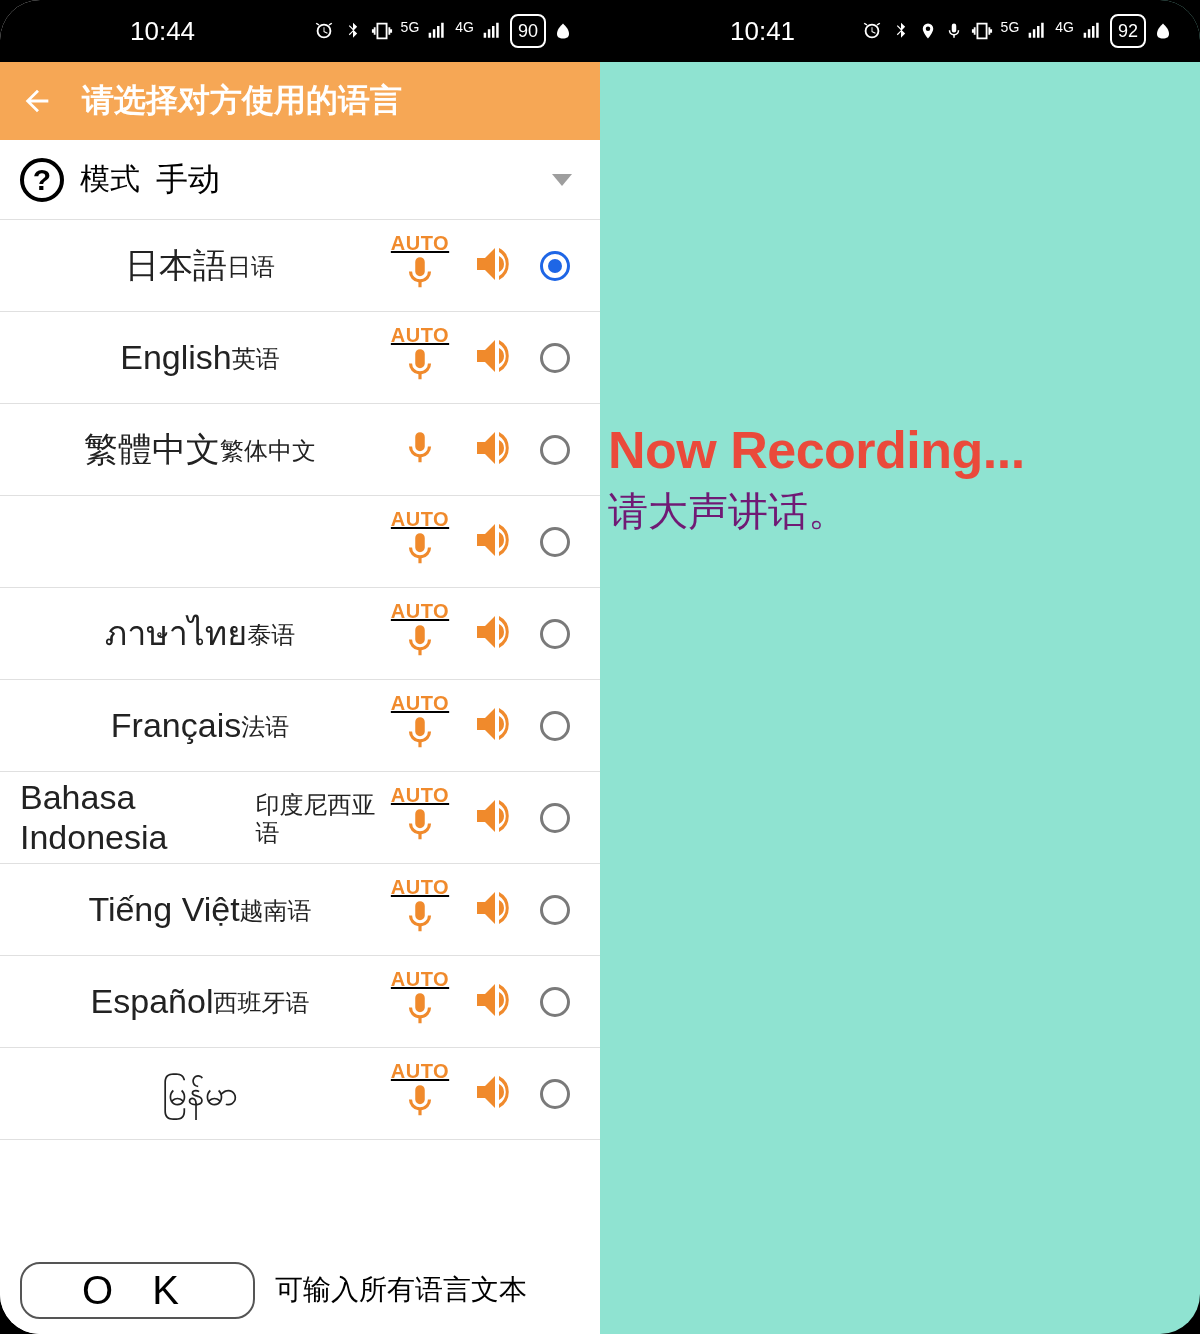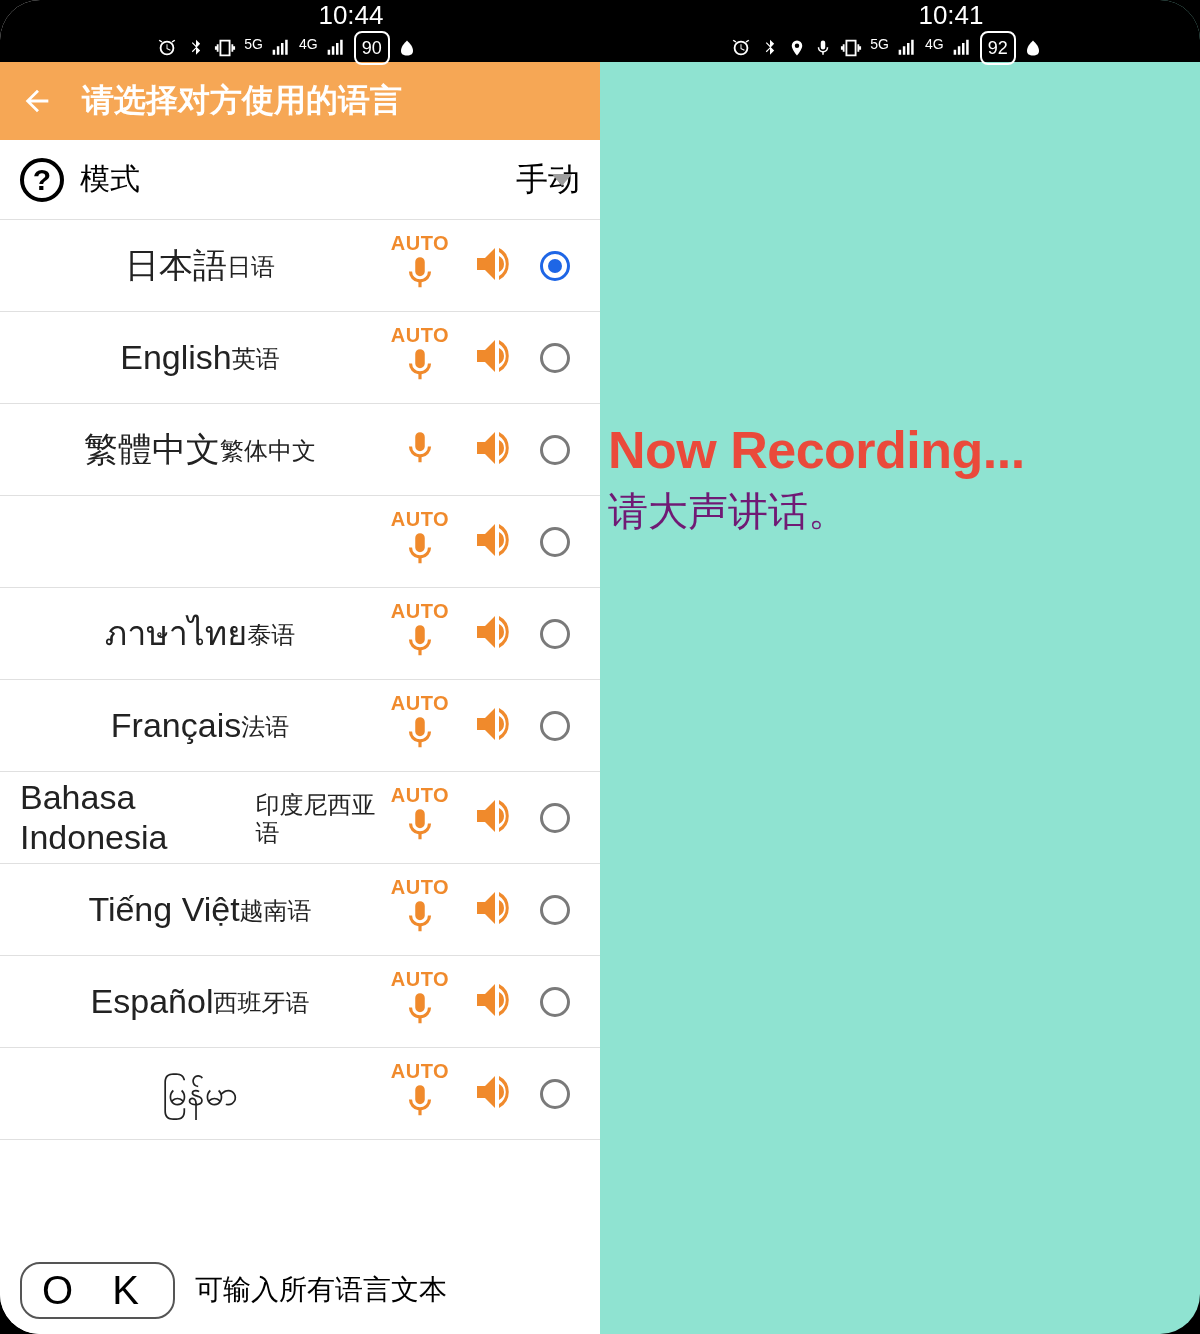--- a/index.html
+++ b/index.html
@@ -19,21 +19,20 @@
   .statusbar {
     height: 62px;
     background: #000;
     color: #fff;
     display: flex;
     align-items: center;
     justify-content: space-between;
     padding: 0 28px 0 0;
     font-size: 26px;
     font-weight: 500;
-    flex-direction: column;
   }
   .status-time { padding-left: 130px; }
   .status-icons { display: flex; align-items: center; gap: 8px; }
   .status-icons svg { fill: #fff; }
   .battery-box {
     border: 2px solid #fff;
     border-radius: 8px;
     padding: 6px 6px;
     font-size: 18px;
     display: inline-flex;
@@ -63,21 +62,21 @@
     gap: 16px;
   }
   .help-circle {
     width: 44px; height: 44px;
     border: 4px solid #000;
     border-radius: 50%;
     display: flex; align-items: center; justify-content: center;
     font-size: 30px; font-weight: 900;
   }
   .mode-label { font-size: 30px; }
-  .mode-select { flex: 1; text-align: right; font-size: 32px; position: relative; }
+  .mode-select { flex: 1; text-align: left; font-size: 32px; position: relative; }
   .chevron-down {
     position: absolute; right: 8px; top: 50%;
     transform: translateY(-50%);
     width: 0; height: 0;
     border-left: 10px solid transparent;
     border-right: 10px solid transparent;
     border-top: 12px solid #9e9e9e;
   }
 
   
@@ -92,20 +91,21 @@
   .lang-text { flex: 1; display: flex; flex-direction: row; justify-content: center; line-height: 1.15; align-items: center; }
   .lang-native { font-size: 34px; color: #222; }
   .lang-local { font-size: 24px; color: #222; margin-top: 2px; }
   .auto-col {
     width: 80px;
     display: flex;
     flex-direction: column;
     align-items: center;
     justify-content: center;
     position: relative;
+    text-decoration: underline;
   }
   .auto-label { color: #f08a2c; font-weight: 700; font-size: 20px; letter-spacing: 0.5px; margin-bottom: -4px; }
   .mic-icon, .speaker-icon { color: #f08a2c; }
   .speaker-col { width: 70px; display: flex; align-items: center; justify-content: center; }
   .radio-col { width: 50px; display: flex; align-items: center; justify-content: center; }
   .radio {
     width: 30px; height: 30px;
     border: 3px solid #7a7a7a;
     border-radius: 50%;
   }
@@ -127,21 +127,21 @@
     height: 88px;
     background: #fff;
     display: flex;
     align-items: center;
     padding: 0 20px;
     gap: 20px;
   }
   .ok-btn {
     border: 2px solid #555;
     border-radius: 20px;
-    padding: 4px 20px;
+    padding: 4px 60px;
     font-size: 40px;
     letter-spacing: 14px;
     font-weight: 400;
     background: #fff;
   }
   .bottom-hint { font-size: 28px; }
 
   
   .recording-box {
     position: absolute;

